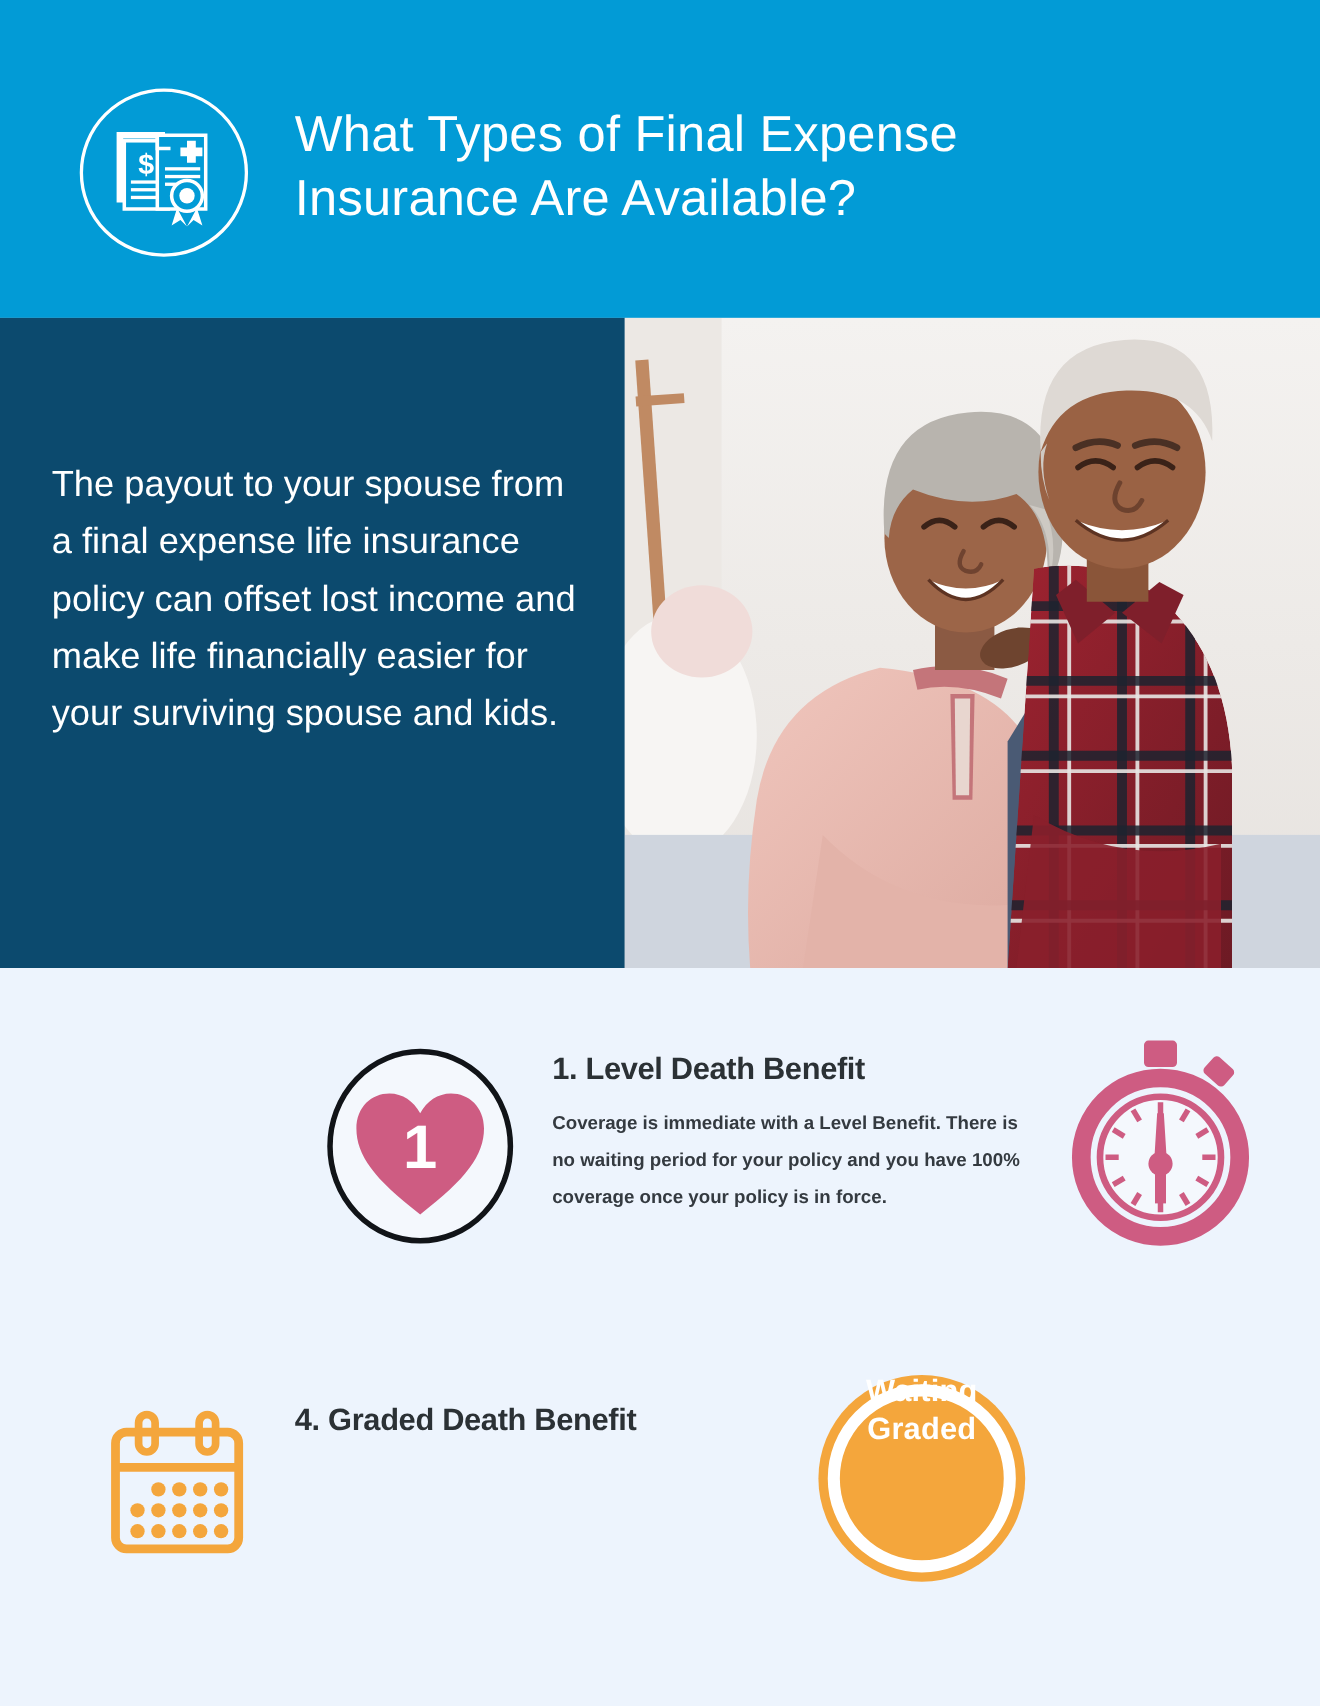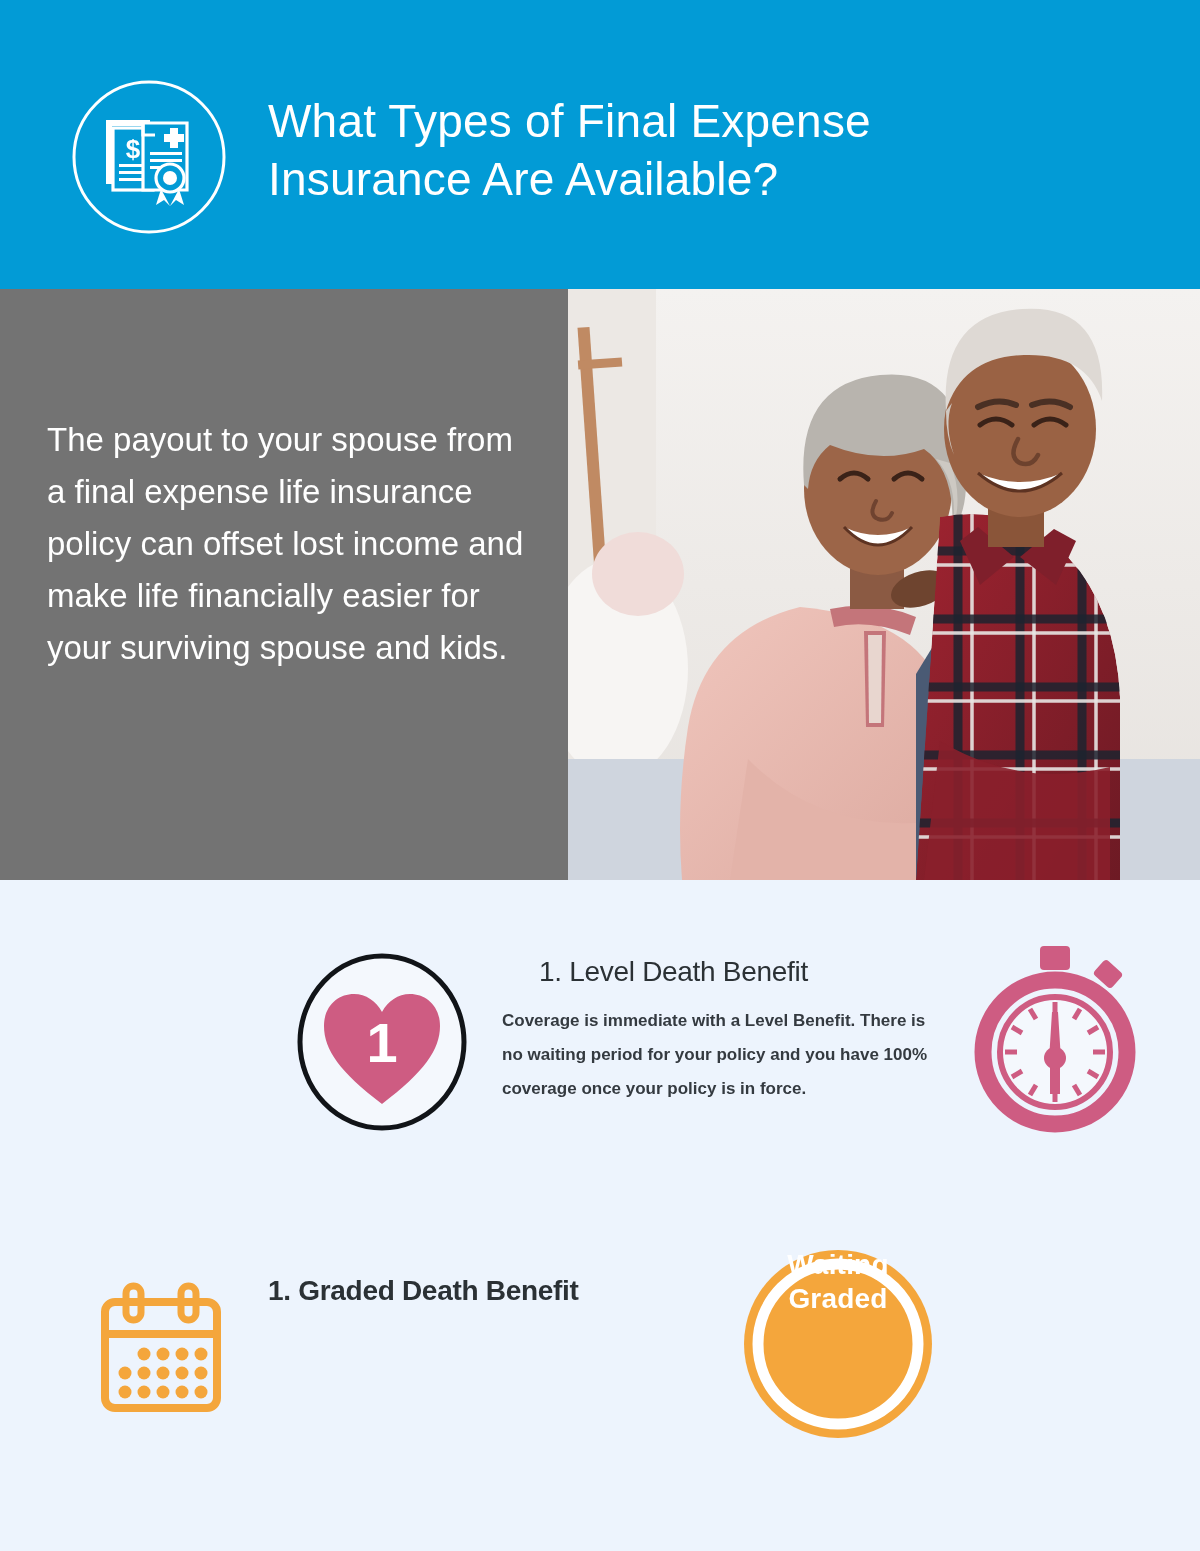--- a/index.html
+++ b/index.html
@@ -58,21 +58,21 @@
     left: 0; top: 289px;
     width: 1200px;
     height: 591px;
   }
 
   .navy {
     position: absolute;
     left: 0; top: 0;
     width: 568px;
     height: 591px;
-    background: #737373;
+    background: #0c4a6e;
   }
 
   .navy-text {
     position: absolute;
     left: 47px;
     top: 125px;
     width: 480px;
     color: #ffffff;
     font-size: 33px;
     line-height: 52px;
@@ -108,24 +108,23 @@
   .b1-circle svg { display: block; width: 172px; height: 180px; }
 
   .b1-text {
     position: absolute;
     left: 502px; top: 954px;
     width: 440px;
   }
   .b1-title {
     color: #2b3135;
     font-size: 28px;
-    font-weight: 400;
+    font-weight: 700;
     line-height: 36px;
     letter-spacing: -0.3px;
-    margin-left: 37px;
   }
   .b1-body {
     margin-top: 14px;
     color: #343a40;
     font-size: 17px;
     line-height: 34px;
     font-weight: 700;
   }
 
   .b1-stopwatch {
@@ -423,21 +422,21 @@
         <circle cx="25" cy="110" r="6.5"></circle>
           <circle cx="44" cy="110" r="6.5"></circle>
         <circle cx="63" cy="110" r="6.5"></circle>
           <circle cx="82" cy="110" r="6.5"></circle>
         <circle cx="101" cy="110" r="6.5"></circle>
       </g>
     </svg>
   </div>
 
   <div class="b2-text">
-    <div class="b2-title">1. Graded Death Benefit</div>
+    <div class="b2-title">4. Graded Death Benefit</div>
   </div>
 
   <div class="b2-badge">
     <svg viewBox="0 0 192 192" xmlns="http://www.w3.org/2000/svg">
       <circle cx="96" cy="96" r="94" fill="#F4A63C"></circle>
       <circle cx="96" cy="96" r="80" fill="none" stroke="#ffffff" stroke-width="11"></circle>
     </svg>
   </div>
   <div class="b2-badge-label">
     <span>Waiting</span>

